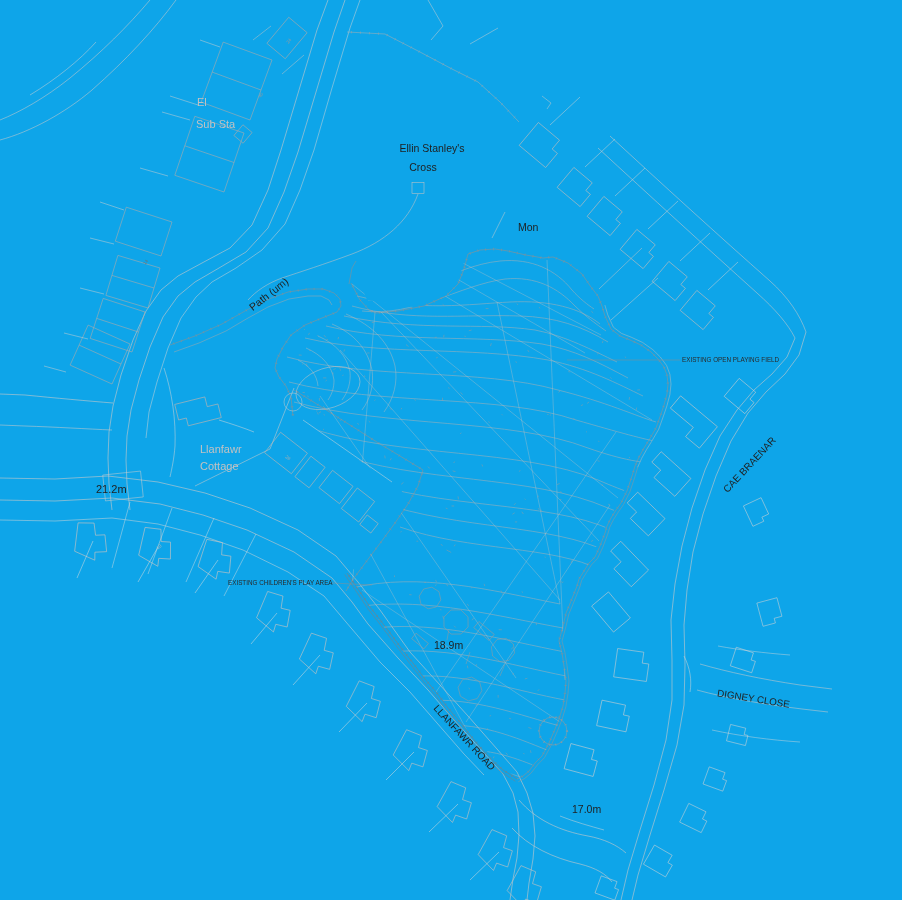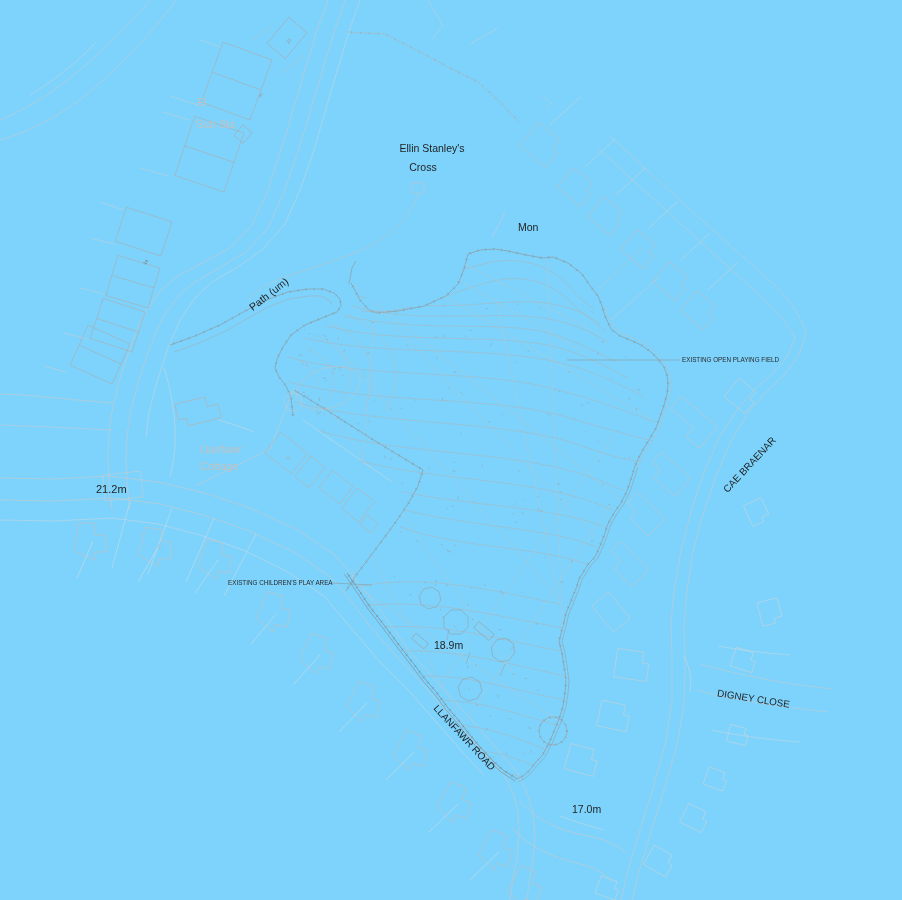--- a/index.html
+++ b/index.html
@@ -1,17 +1,17 @@
 <!DOCTYPE html>
 <html><head>
 <meta charset="utf-8">
 <title>Site Plan</title>
 <style>
 html,body{margin:0;padding:0;background:#ffffff;}
-#plan{width:902px;height:900px;position:relative;background:#7dd3fc;overflow:hidden;}
+#plan{width:902px;height:900px;position:relative;background:#0ea5e9;overflow:hidden;}
 text{font-family:"Liberation Sans",sans-serif;}
 </style>
 </head>
 <body>
 
 <div id="plan">
 <svg width="902" height="900" viewBox="0 0 902 900" xmlns="http://www.w3.org/2000/svg">
 
 <path d="M328.0,0.0 L317.0,30.0 L299.0,90.0 L281.0,150.0 L268.0,190.0 L252.0,225.0 L230.0,248.0 L202.0,263.0 L178.0,276.0 L161.0,290.0 L146.0,311.0 L133.0,340.0 L121.0,375.0 L113.0,406.0 L109.0,432.0 L108.0,458.0 L109.0,484.0 L112.0,510.0" fill="none" stroke="#c9c9c9" stroke-width="0.6"></path>
 

